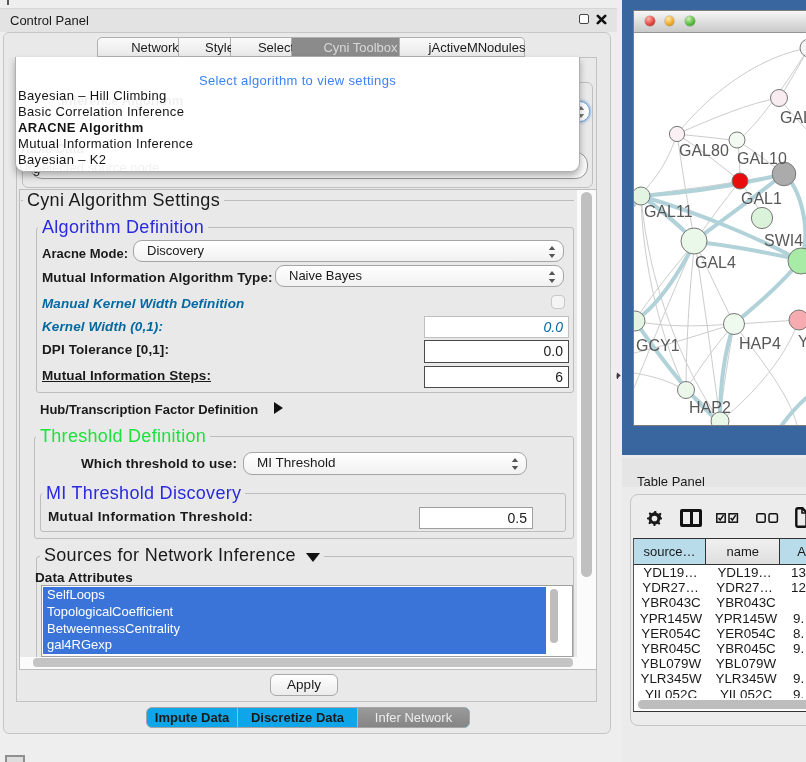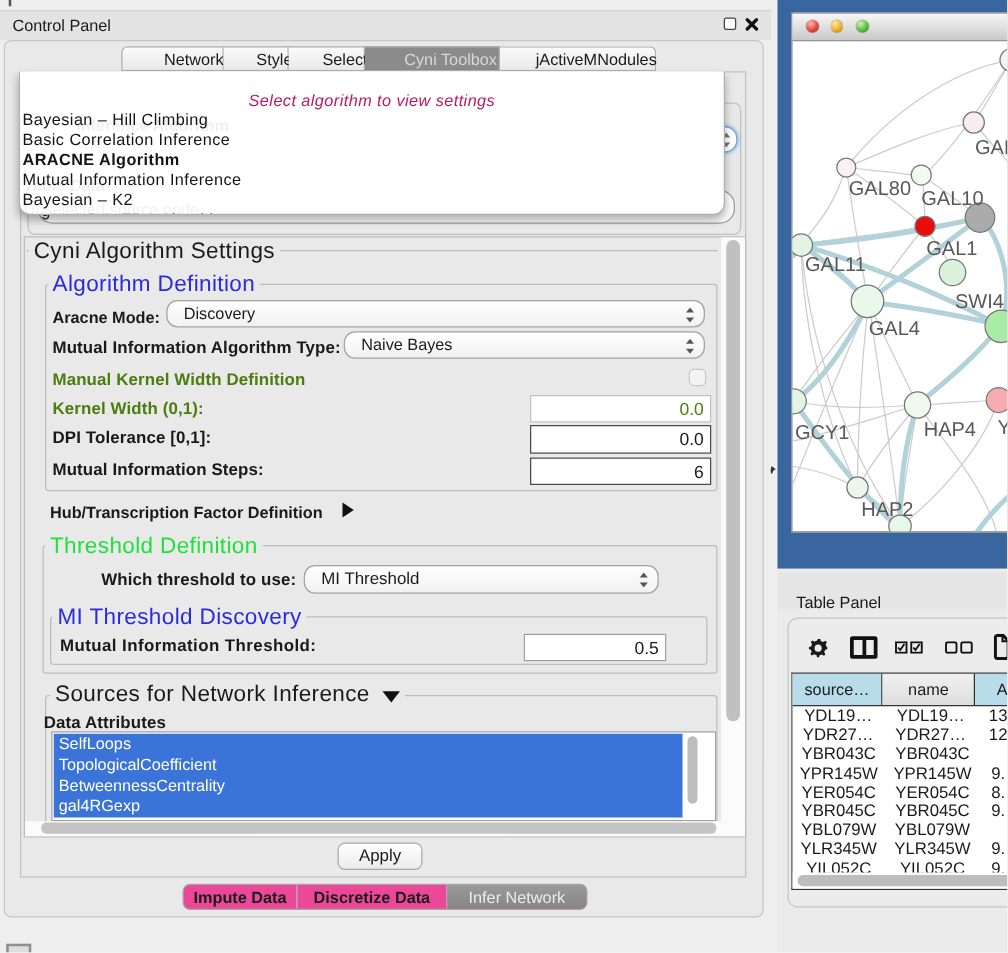--- a/index.html
+++ b/index.html
@@ -2,21 +2,21 @@
 <html><head>
 <meta charset="utf-8">
 <style>
 html,body{margin:0;padding:0;}
 *{box-sizing:border-box;}
 .page{position:relative;width:806px;height:762px;background:#efefef;overflow:hidden;
   font-family:"Liberation Sans",sans-serif;font-size:13px;color:#1a1a1a;}
 .abs{position:absolute;}
 .b{font-weight:bold;}
 #vp .b{font-size:13.5px;letter-spacing:0.1px;}
-.grey{color:#4d7c0f;}
+.grey{color:#0369a1;font-style:italic;}
 .combo{position:absolute;height:22px;border:1px solid #a5a5a5;border-radius:9px;
   background:linear-gradient(#ffffff,#f1f1f1);line-height:20px;padding-left:13px;}
 .combo .arr{position:absolute;right:7px;top:4px;width:8px;height:14px;}
 .field{position:absolute;background:#fff;text-align:right;padding-right:5px;line-height:20px;font-size:14px;}
 .gline{position:absolute;height:1px;background:#bdbdbd;}
 .tab{display:flex;align-items:center;justify-content:center;height:20px;border:1px solid #b0b0b0;border-left:none;background:linear-gradient(#fafafa,#e9e9e9);padding-left:30px;}
 #tabs .tab:first-child{border-left:1px solid #b0b0b0;border-radius:5px 0 0 0;}
 #tabs .tab:last-child{border-radius:0 5px 0 0;}
 #tabs .tab.sel{background:#8b8b8b;color:#d8d8d8;}
 .trow{display:flex;height:15.2px;align-items:center;font-size:13.4px;}
@@ -94,21 +94,21 @@
 
     <div class="abs b grey" style="left:22px;top:106px;">Manual Kernel Width Definition</div>
     <div class="abs" style="left:531px;top:105px;width:14px;height:14px;border:1px solid #c8c8c8;border-radius:4px;background:#f4f4f4;"></div>
 
     <div class="abs b grey" style="left:22px;top:129px;">Kernel Width (0,1):</div>
     <div class="field grey" style="left:404px;top:126px;width:145px;height:22px;border:1px solid #c0c0c0;line-height:21px;">0.0</div>
 
     <div class="abs b" style="left:22px;top:152px;">DPI Tolerance [0,1]:</div>
     <div class="field" style="left:404px;top:150px;width:145px;height:23px;border:1.5px solid #4a4a4a;">0.0</div>
 
-    <div class="abs b" style="left:22px;top:178px;">Mutual Information Steps:</div>
+    <div class="abs b" style="left:22px;top:178px;text-decoration:underline;">Mutual Information Steps:</div>
     <div class="field" style="left:404px;top:176px;width:145px;height:22px;border:1.5px solid #4a4a4a;">6</div>
 
     <div class="abs b" style="left:20px;top:212px;font-size:13px;letter-spacing:0;">Hub/Transcription Factor Definition</div>
     <div class="abs" style="left:254px;top:212px;width:0;height:0;border-left:9px solid #111;border-top:6.5px solid transparent;border-bottom:6.5px solid transparent;"></div>
 
     <div class="gbox" style="left:14px;top:246px;width:540px;height:103px;"></div>
     <div class="gtitle" style="left:16px;top:239px;color:#1ee13a;">Threshold Definition</div>
 
     <div class="abs b" style="left:61px;top:266px;">Which threshold to use:</div>
     <div class="combo" style="left:223px;top:262px;width:284px;height:23px;font-size:13.5px;">MI Threshold<span class="arr"><svg width="8" height="14">
@@ -125,33 +125,33 @@
     <div class="gtitle" style="left:20px;top:358px;">Sources for Network Inference&nbsp;&nbsp;<span style="display:inline-block;width:0;height:0;border-top:9px solid #111;border-left:7px solid transparent;border-right:7px solid transparent;vertical-align:-1px;"></span></div>
     <div class="abs b" style="left:15px;top:380px;">Data Attributes</div>
     <div class="abs" style="left:21px;top:395px;width:532px;height:72px;background:#fff;border:1px solid #a0a0a0;"></div>
     <div class="abs" style="left:23px;top:397px;width:503px;height:67px;background:#3b74d9;color:#fff;line-height:16.75px;padding-left:4px;">SelfLoops<br>TopologicalCoefficient<br>BetweennessCentrality<br>gal4RGexp</div>
     <div class="abs" style="left:530px;top:399px;width:8px;height:54px;background:#bdbdbd;border-radius:4px;"></div>
    </div>
   </div>
 
   <div class="abs" style="left:270px;top:674px;width:68px;height:22px;border:1px solid #a9a9a9;border-radius:6px;background:linear-gradient(#ffffff,#ebebeb);text-align:center;line-height:20px;font-size:13.5px;">Apply</div>
 
-  <div class="abs" style="left:146px;top:707px;width:324px;height:21px;border:1px solid #a6a6a6;border-radius:6px;background:#ec4899;display:flex;overflow:hidden;">
+  <div class="abs" style="left:146px;top:707px;width:324px;height:21px;border:1px solid #a6a6a6;border-radius:6px;background:#0ea5e9;display:flex;overflow:hidden;">
     <div class="b" style="width:91px;text-align:center;line-height:19px;border-right:1px solid #b5b5b5;">Impute Data</div>
     <div class="b" style="width:120px;text-align:center;line-height:19px;border-right:1px solid #b5b5b5;">Discretize Data</div>
     <div style="flex:1;text-align:center;line-height:19px;background:linear-gradient(#9a9a9a,#858585);color:#ececec;">Infer Network</div>
   </div>
 
   <div class="abs" style="left:5px;top:755px;width:20px;height:14px;border:2px solid #8f8f8f;background:#ddd;"></div>
 
   <div class="abs" style="left:15px;top:57px;width:565px;height:115px;background:#fff;border:1px solid #b0b0b0;border-top:none;border-radius:0 0 9px 9px;box-shadow:0 4px 7px rgba(0,0,0,0.3);overflow:hidden;">
     <div class="abs" style="left:45px;top:36px;color:#000;opacity:0.06;font-weight:bold;">Inference Algorithm</div>
     <div class="abs" style="left:3px;top:84px;color:#000000;opacity:0.06;font-weight:bold;font-style:italic;">Table Data</div>
     <div class="abs" style="left:3px;top:103px;color:#000;opacity:0.06;">Unselected source node</div>
-    <div style="text-align:center;color:#be185d;padding-top:17px;line-height:14px;letter-spacing:0.35px;font-style:italic;">Select algorithm to view settings</div>
+    <div style="text-align:center;color:#3b82f6;padding-top:17px;line-height:14px;letter-spacing:0.35px;">Select algorithm to view settings</div>
     <div style="padding-left:2px;line-height:16px;color:#141414;letter-spacing:0.35px;">Bayesian – Hill Climbing<br>Basic Correlation Inference<br><span class="b">ARACNE Algorithm</span><br>Mutual Information Inference<br>Bayesian – K2<br>Dream8 DC_TDC Algorithm</div>
   </div>
 
   <svg class="abs" style="left:615px;top:371px;" width="8" height="10" viewBox="0 0 8 10">
       <path d="M1.5 8.5 C0.5 5 1 2.5 2.2 1 L6.5 4.5 C5 5 3.5 6.5 3.2 8.5 Z" fill="#3a3a3a" stroke="#f8f8f8" stroke-width="1"></path>
     </svg>
 
   <div class="abs" style="left:622px;top:0;width:184px;height:455px;background:#3a66a0;"></div>
 
   <div class="abs" style="left:633px;top:10px;width:180px;height:416px;border:1px solid #7e7e7e;background:#fff;">

